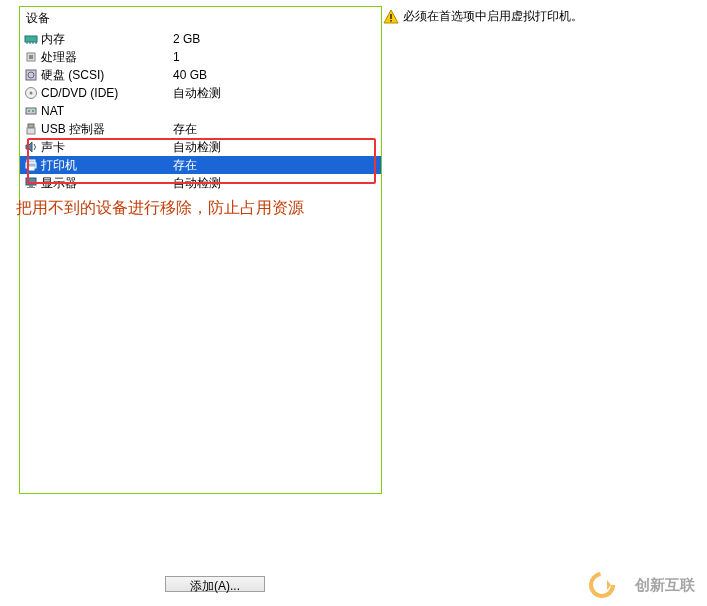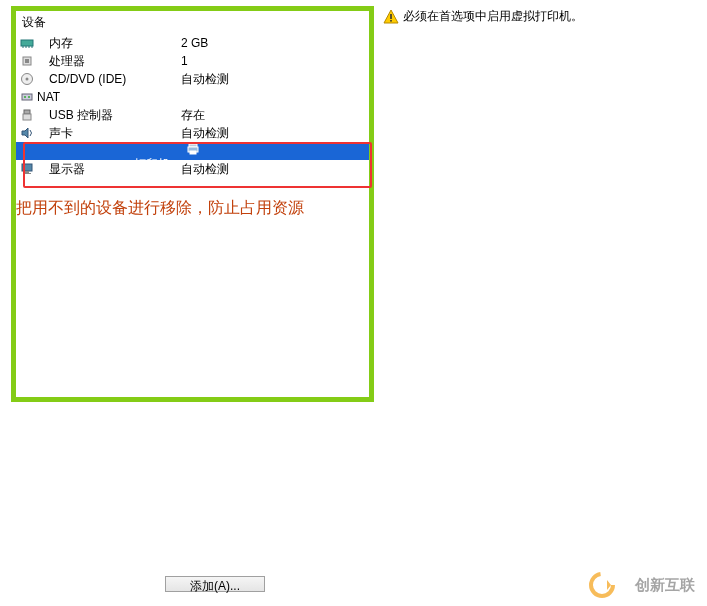--- a/index.html
+++ b/index.html
@@ -7,43 +7,43 @@
     margin: 0;
     font-family: "Microsoft YaHei", "SimSun", Arial, sans-serif;
     font-size: 12px;
     background: #fff;
     width: 707px;
     height: 606px;
     position: relative;
   }
   .panel-border {
     position: absolute;
-    left: 11px;
+    left: 19px;
     top: 6px;
     width: 363px;
-    height: 396px;
-    border: 5px solid #84cc16;
+    height: 488px;
+    border: 1px solid #84cc16;
     background: #fff;
   }
   .headers {
     display: flex;
     padding: 3px 4px 3px 4px;
   }
   .col-device-h { width: 150px; padding-left: 2px; }
   .col-summary-h { flex:1; }
   .row {
     display: flex;
     align-items: center;
     height: 18px;
     padding-left: 3px;
   }
   .row .icon { width: 16px; height:16px; display:flex; align-items:center; justify-content:center; margin-right: 2px;}
-  .row .name { width: 132px; margin-left: 12px; }
+  .row .name { width: 132px; }
   .row .summary { flex:1; }
-  .row.selected { background: #1a66d6; color:#fff;flex-direction:column; }
+  .row.selected { background: #1a66d6; color:#fff; }
   .highlight-box {
     position: absolute;
     left: 7px;
     top: 131px;
     width: 349px;
     height: 46px;
     border: 2px solid #e33;
     border-radius: 2px;
     pointer-events: none;
   }
@@ -115,20 +115,30 @@
       </div>
       <div class="row">
         <span class="icon">
           <svg width="14" height="14">
             <rect x="3" y="3" width="8" height="8" fill="#ddd" stroke="#888"></rect>
             <rect x="5" y="5" width="4" height="4" fill="#888"></rect>
           </svg>
         </span>
         <span class="name">处理器</span>
         <span class="summary">1</span>
+      </div>
+      <div class="row">
+        <span class="icon">
+          <svg width="14" height="14">
+            <rect x="2" y="2" width="10" height="10" fill="#ccd" stroke="#667"></rect>
+            <circle cx="7" cy="7" r="3" fill="none" stroke="#667"></circle>
+          </svg>
+        </span>
+        <span class="name">硬盘 (SCSI)</span>
+        <span class="summary">40 GB</span>
       </div>
       <div class="row">
         <span class="icon">
           <svg width="14" height="14">
             <circle cx="7" cy="7" r="5.5" fill="#eee" stroke="#888"></circle>
             <circle cx="7" cy="7" r="1.5" fill="#888"></circle>
           </svg>
         </span>
         <span class="name">CD/DVD (IDE)</span>
         <span class="summary">自动检测</span>

